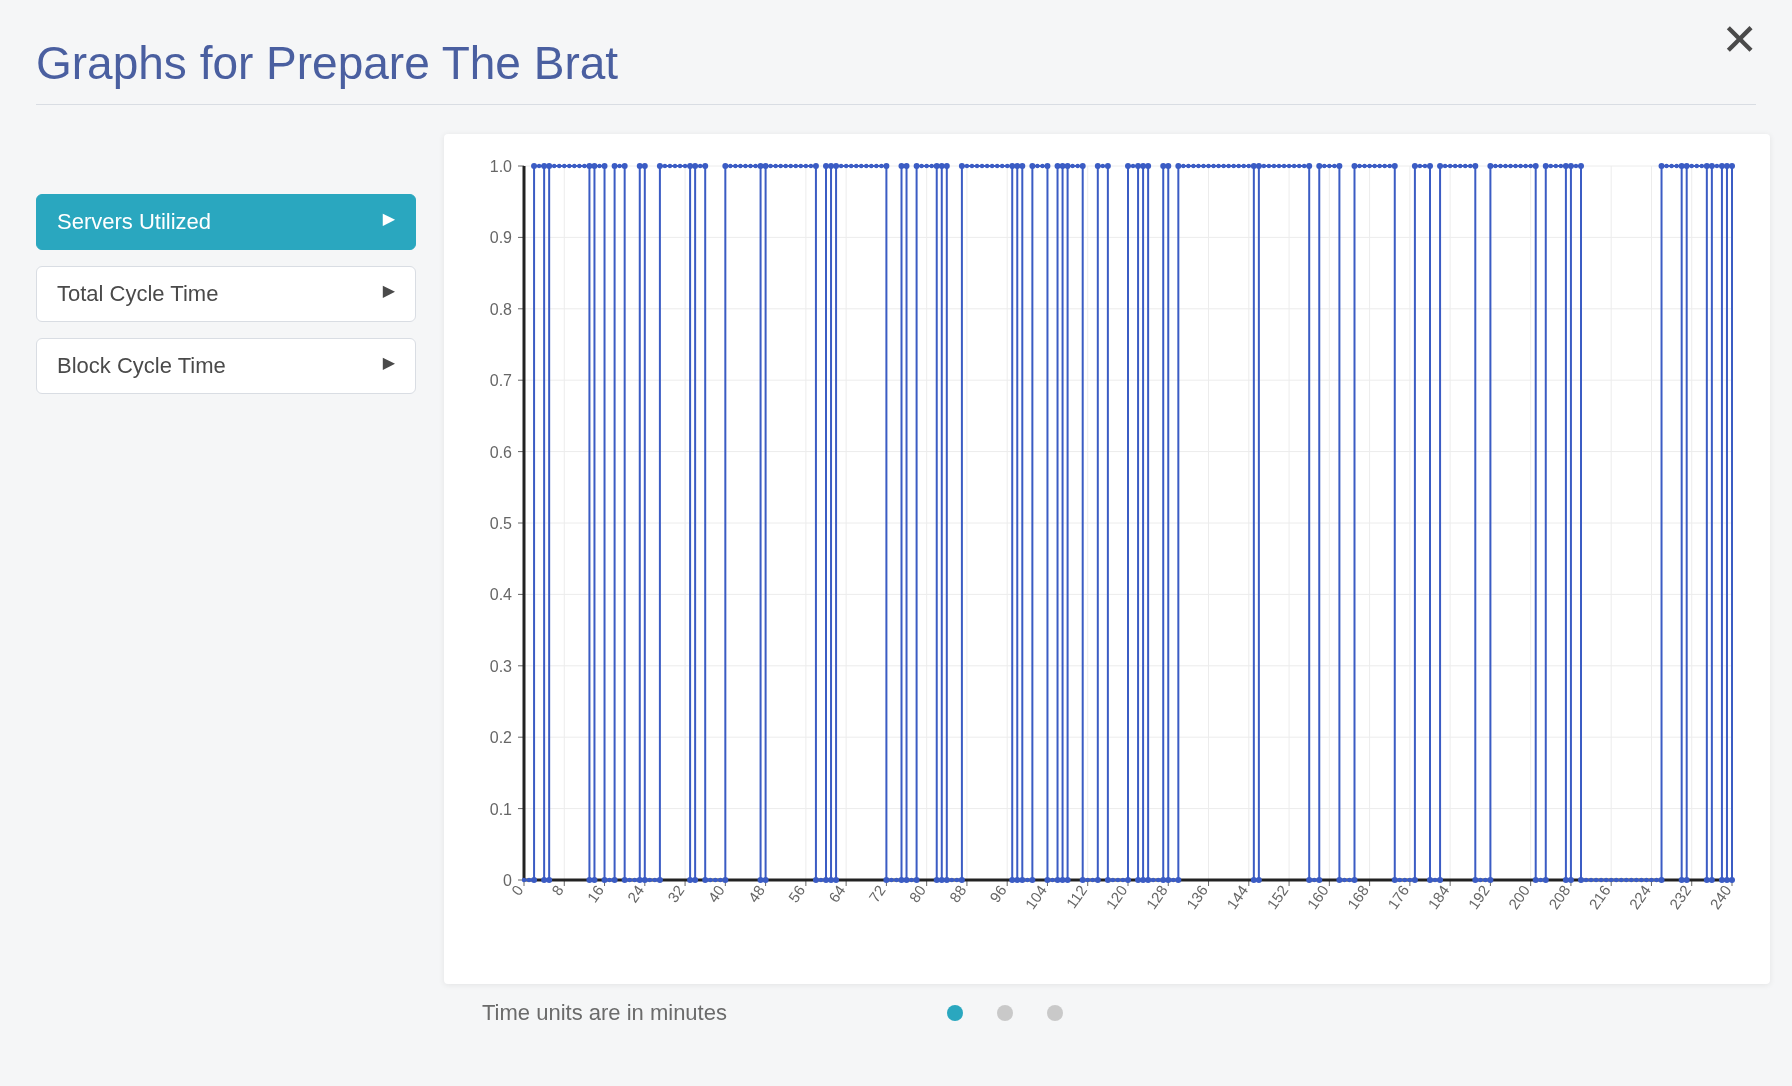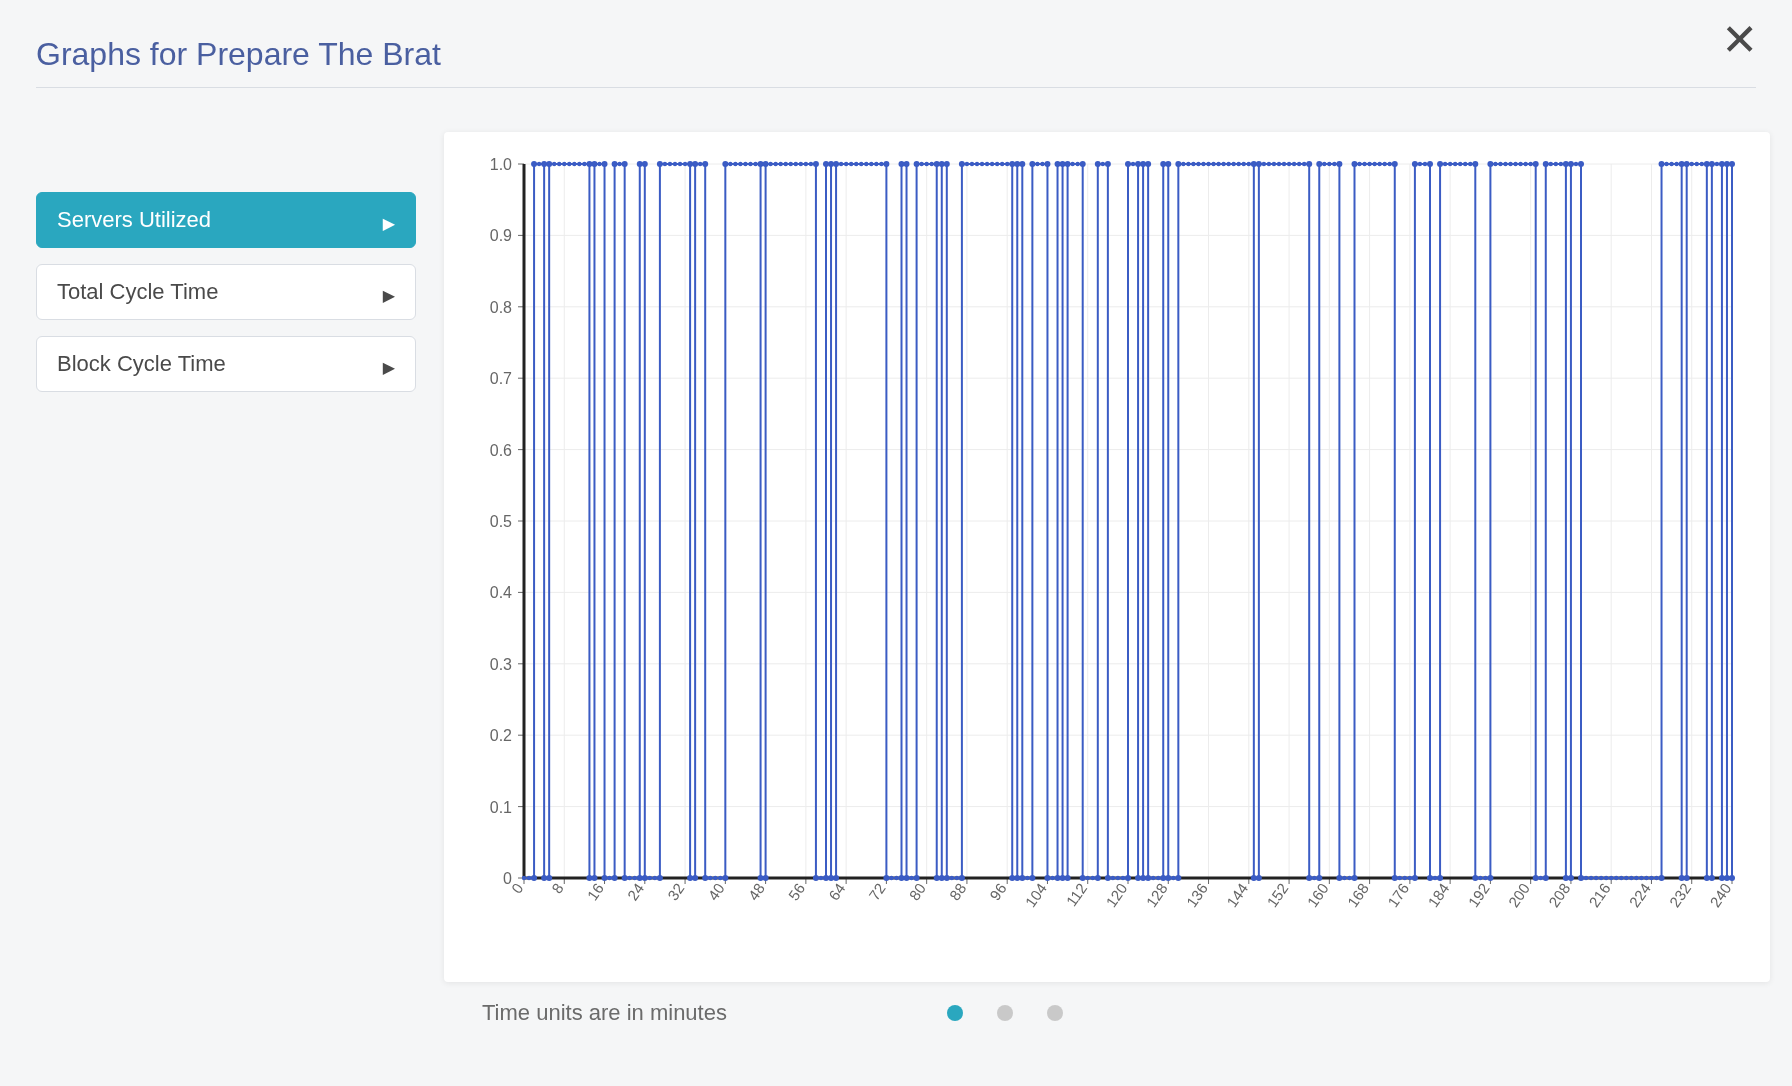--- a/index.html
+++ b/index.html
@@ -32,39 +32,39 @@
   .close-btn {
     position: absolute;
     top: 18px; right: 34px;
     font-size: 44px;
     line-height: 1;
     color: #4a4a4a;
     cursor: pointer;
     font-weight: 400;
   }
   .title {
-    font-size: 32px;
+    font-size: 46px;
     color: var(--title);
     font-weight: 400;
     padding: 18px 0 14px 0;
     border-bottom: 1px solid var(--border);
-    margin-bottom: 44px;
+    margin-bottom: 29px;
   }
   .body {
     display: flex;
     gap: 28px;
   }
   .sidebar {
     width: 380px;
     flex: 0 0 auto;
     padding-top: 60px;
   }
   .sb-item {
     display: flex;
-    align-items: flex-end;
+    align-items: flex-start;
     justify-content: space-between;
     padding: 14px 20px;
     border: 1px solid var(--border);
     border-radius: 6px;
     background: var(--panel);
     color: #4a4a4a;
     font-size: 22px;
     margin-bottom: 16px;
     cursor: pointer;
   }

